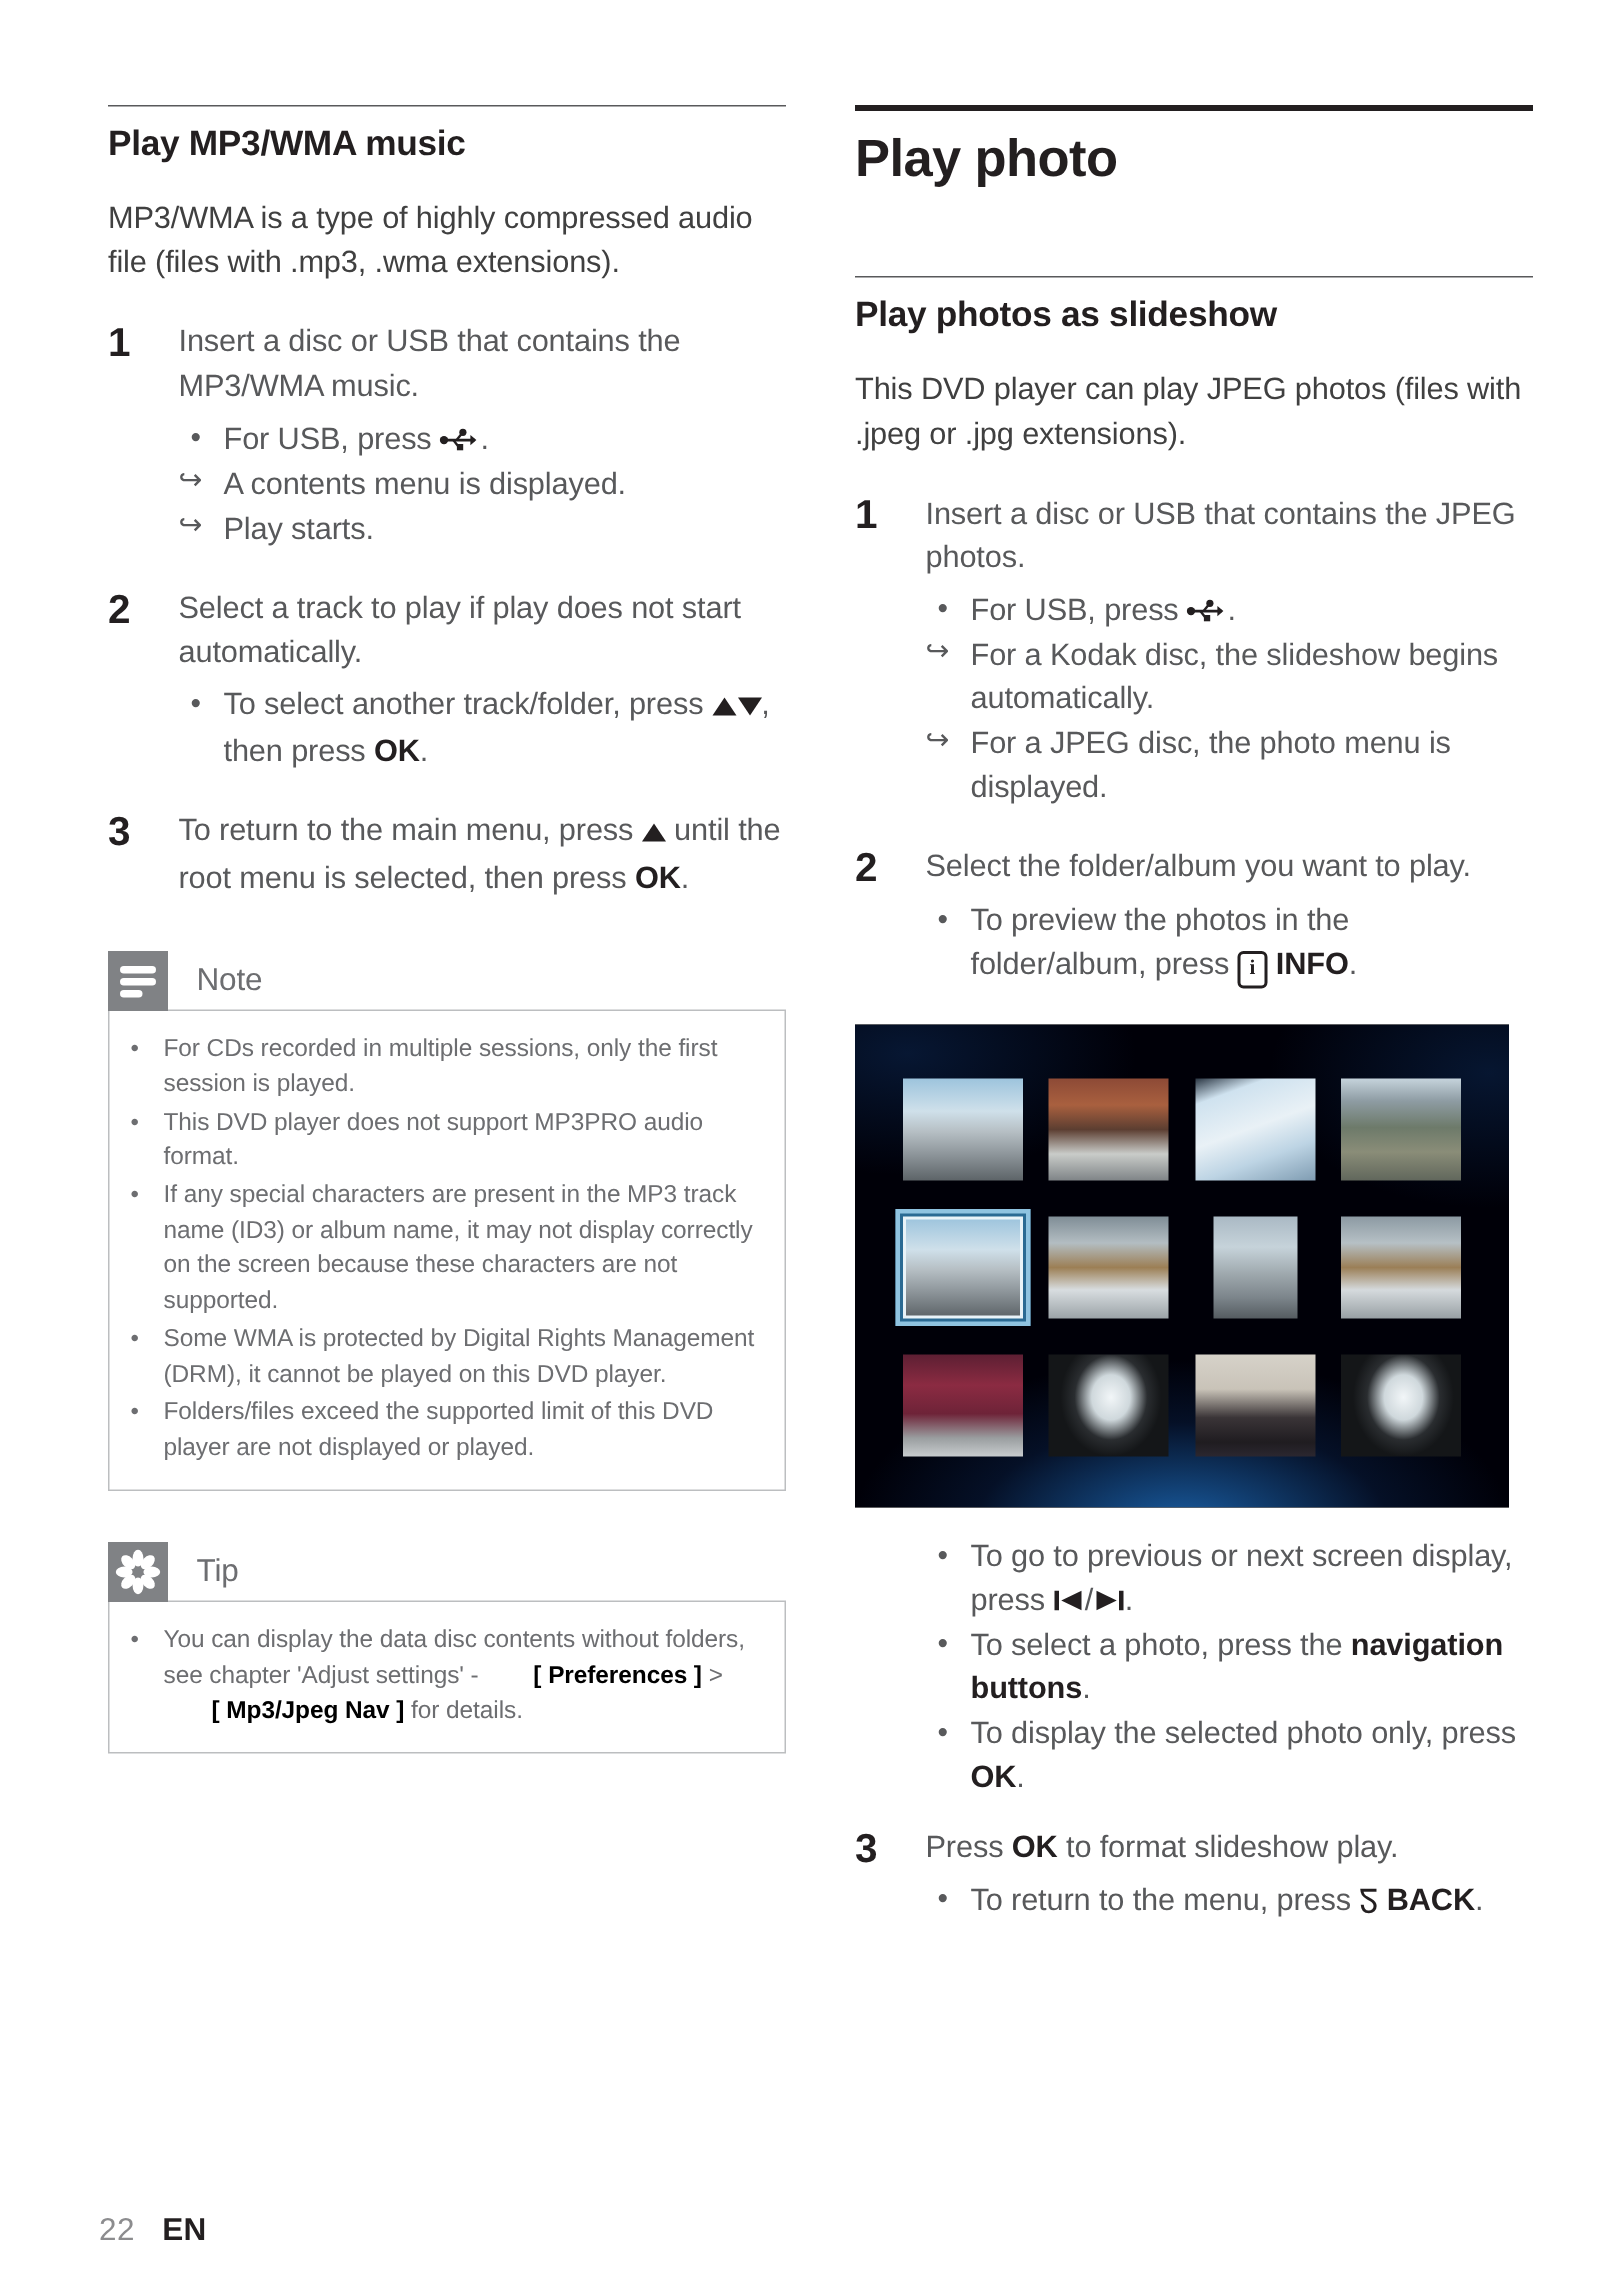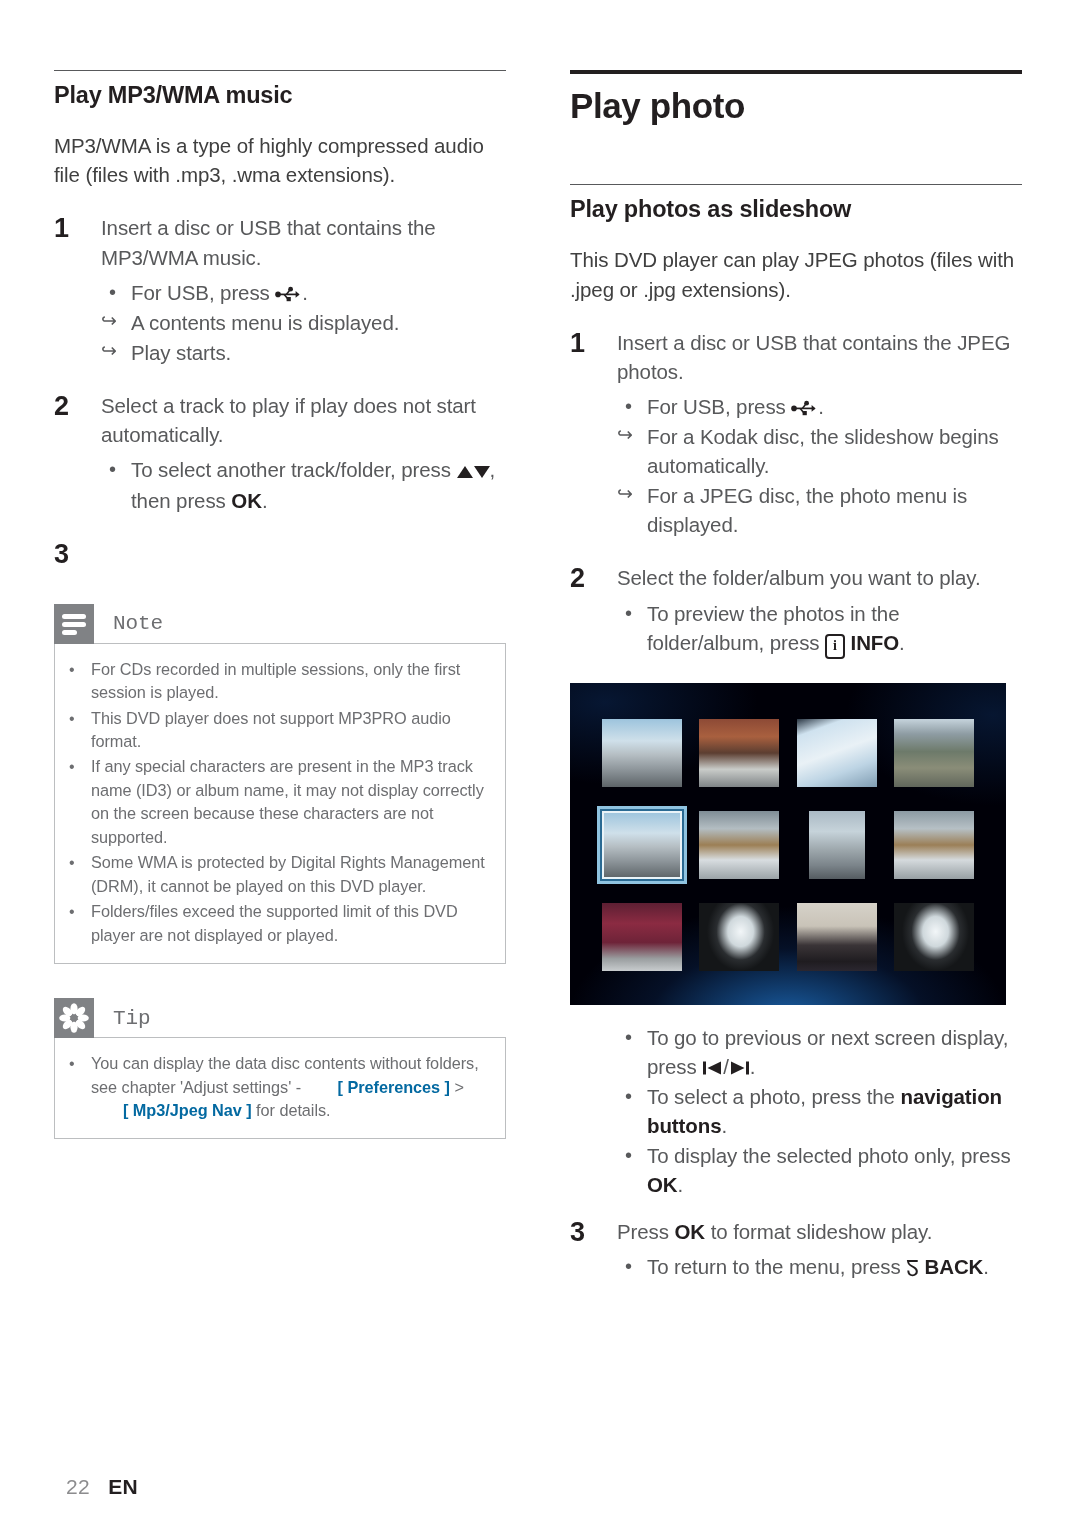--- a/index.html
+++ b/index.html
@@ -11,21 +11,21 @@
     font-family: "Liberation Sans", sans-serif;
     color: #4d4d4f;
     position: relative;
     overflow: hidden;
   }
 
   .page { position: relative; width: 1080px; height: 1527px; }
 
   
   .col { position: absolute; top: 70px; width: 452px; }
-  .col-left  { left: 54px; }
+  .col-left  { left: 72px; }
   .col-right { left: 570px; }
 
   
   .rule-thick { border-top: 4px solid #231f20; width: 100%; }
   .rule-thin  { border-top: 1.6px solid #58595b; width: 100%; }
 
   
   h1.chapter {
     font-size: 35px;
     font-weight: 600;
@@ -123,21 +123,21 @@
     font-size: 23px;
     color: #231f20;
     font-weight: 400;
     vertical-align: -2px;
     transform: scaleX(-1);
     font-family: "DejaVu Sans", sans-serif;
   }
 
   
   .callout { margin-top: 34px; }
-  .callout-head { display: flex; align-items: stretch; font-family: Liberation Mono, monospace; }
+  .callout-head { display: flex; align-items: stretch; }
   .callout-icon {
     width: 40px; height: 40px;
     background: #808285;
     flex: 0 0 40px;
     position: relative;
   }
   .callout-title {
     font-size: 21px;
     color: #6d6e71;
     font-weight: 400;
@@ -149,21 +149,21 @@
     border: 1.4px solid #bcbec0;
     border-top: 1.4px solid #bcbec0;
     padding: 14px 18px 16px 14px;
     margin-top: -1px;
   }
   .callout-list { list-style: none; }
   .callout-item { display: flex; font-size: 16.3px; line-height: 1.44; color: #6d6e71; }
   .callout-item + .callout-item { margin-top: 2px; }
   .callout-bullet { flex: 0 0 22px; font-size: 16px; color: #6d6e71; }
   .callout-text { flex: 1 1 auto; letter-spacing: -0.05px; }
-  .callout-text b { color: #0369a1; font-weight: 700; padding-left: 32px; }
+  .callout-text b { color: #000000; font-weight: 700; padding-left: 32px; }
 
   
   .nb {
     position: absolute; background: #ffffff; height: 5px; border-radius: 2.5px;
     left: 8px;
   }
   .nb1 { top: 10px;  width: 24px; }
   .nb2 { top: 18px;  width: 24px; }
   .nb3 { top: 26px;  width: 15px; }
 
@@ -273,20 +273,23 @@
             <div class="sub-text">
               <span>To select another track/folder, press </span><span class="ico"><span class="tri-up"></span><span class="tri-dn"></span></span><span>,  then press </span><b>OK</b><span>.</span>
             </div>
           </div>
         </div>
       </div>
     </div>
 
     <div class="step">
       <div class="step-num">3</div>
+      <div class="step-body">
+        <span>To return to the main menu, press </span><span class="ico"><span class="tri-up"></span></span><span> until the root menu is selected, then press </span><b>OK</b><span>.</span>
+      </div>
     </div>
 
     <div class="callout">
       <div class="callout-head">
         <div class="callout-icon">
           <span class="nb nb1"></span>
             <span class="nb nb2"></span>
             <span class="nb nb3"></span>
         </div>
         <div class="callout-title">Note</div>

